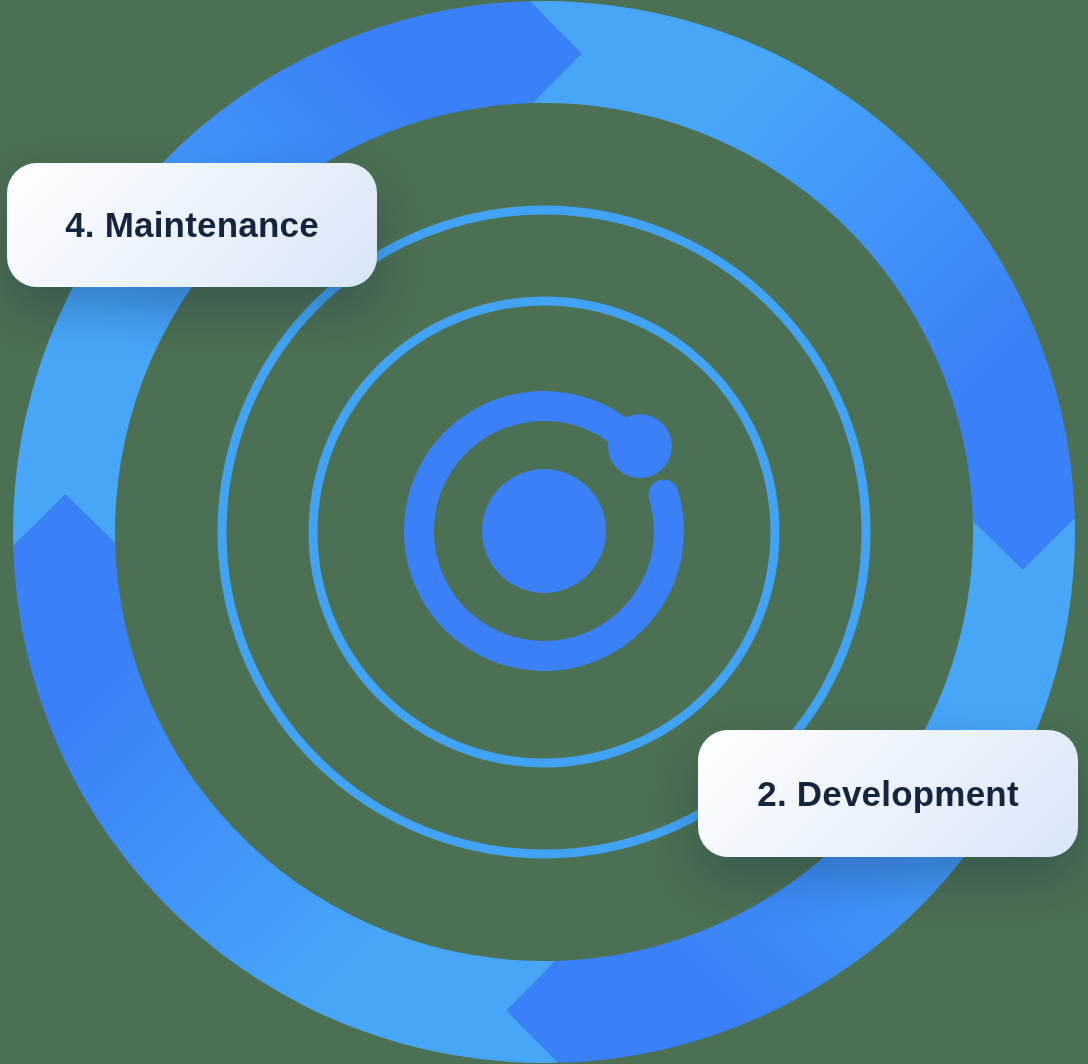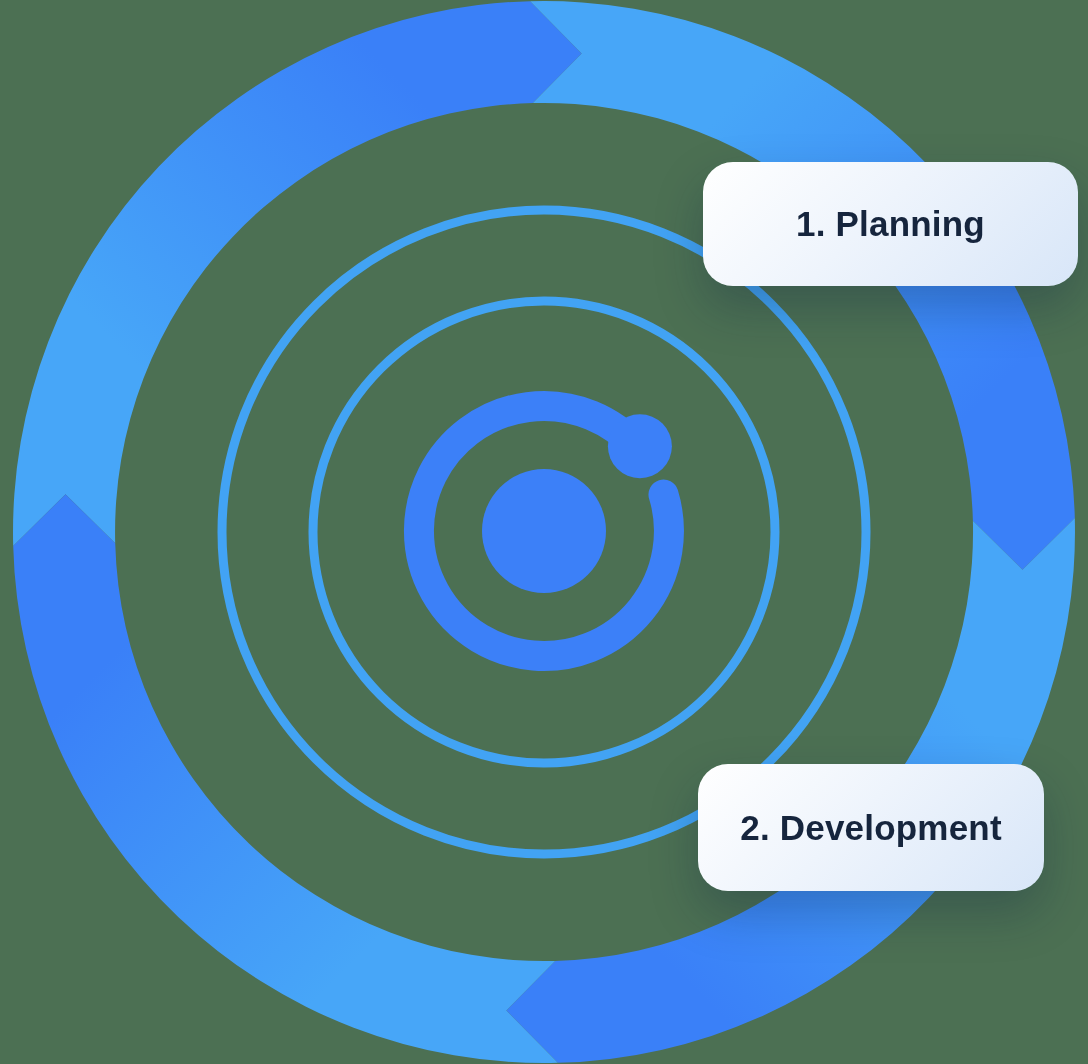--- a/index.html
+++ b/index.html
@@ -27,21 +27,21 @@
     background: linear-gradient(135deg, #ffffff 0%, #eef4fc 45%, #d8e6f8 100%);
     box-shadow: 0 22px 48px rgba(12, 32, 64, 0.28);
     color: #16253D;
     font-size: 35px;
     font-weight: 700;
     letter-spacing: 0.2px;
   }
   .card-maintenance { left: 7px;   top: 163px; width: 370px; height: 124px; }
   .card-planning    { left: 703px; top: 162px; width: 375px; height: 124px; }
   .card-deployment  { left: 7px;   top: 762px; width: 376px; height: 126px; }
-  .card-development { left: 698px; top: 764px; width: 346px; height: 127px; }
+  .card-development { left: 698px; top: 730px; width: 380px; height: 127px; }
 </style>
 </head>
 <body>
 
 <div class="stage">
 
   <svg class="cycle-svg" viewBox="0 0 1088 1064">
     <defs>
       <linearGradient id="g1" gradientUnits="userSpaceOnUse" x1="64" y1="532" x2="544" y2="52">
         <stop offset="0.25" stop-color="#47A6F8"></stop>
@@ -69,23 +69,23 @@
     <circle cx="544" cy="532" r="322" fill="none" stroke-width="9" stroke="#42A3F4"></circle>
     <circle cx="544" cy="532" r="231" fill="none" stroke-width="9" stroke="#42A3F4"></circle>
 
     <g>
       <path d="M 637.6 448.2 A 125 125 0 1 0 663.5 494.5" fill="none" stroke-width="30" stroke-linecap="round" stroke="#3C80F8"></path>
       <circle cx="544" cy="531" r="62" fill="#3C80F8"></circle>
       <circle cx="639.9" cy="446.2" r="32" fill="#3C80F8"></circle>
     </g>
   </svg>
 
+  <div class="card card-maintenance">
+    <span>4. Maintenance</span>
+  </div>
 
-  <div class="card card-planning">
-    <span>1. Planning</span>
-  </div>
 
 
   <div class="card card-development">
     <span>2. Development</span>
   </div>
 
 </div>
 
 </body></html>

